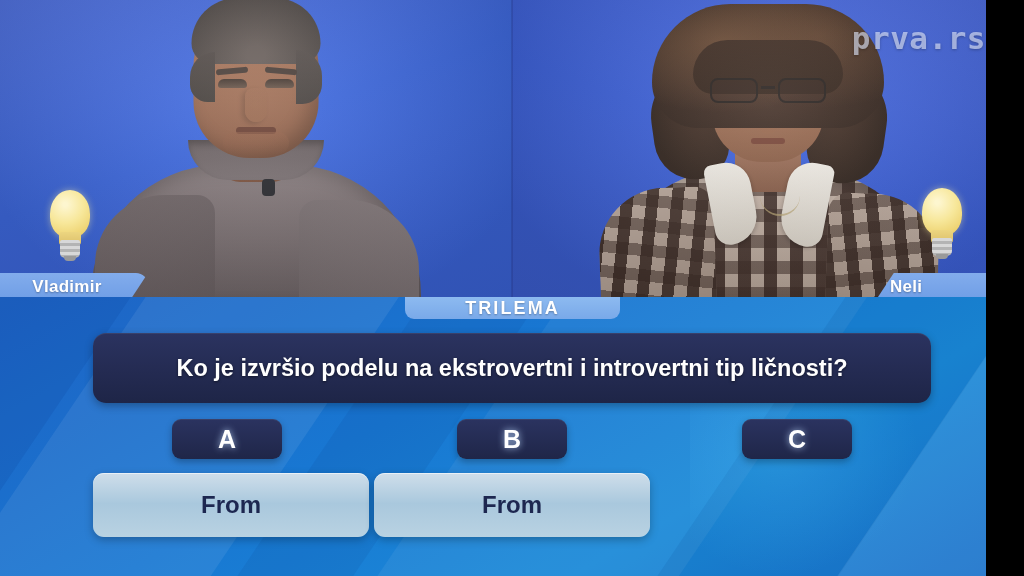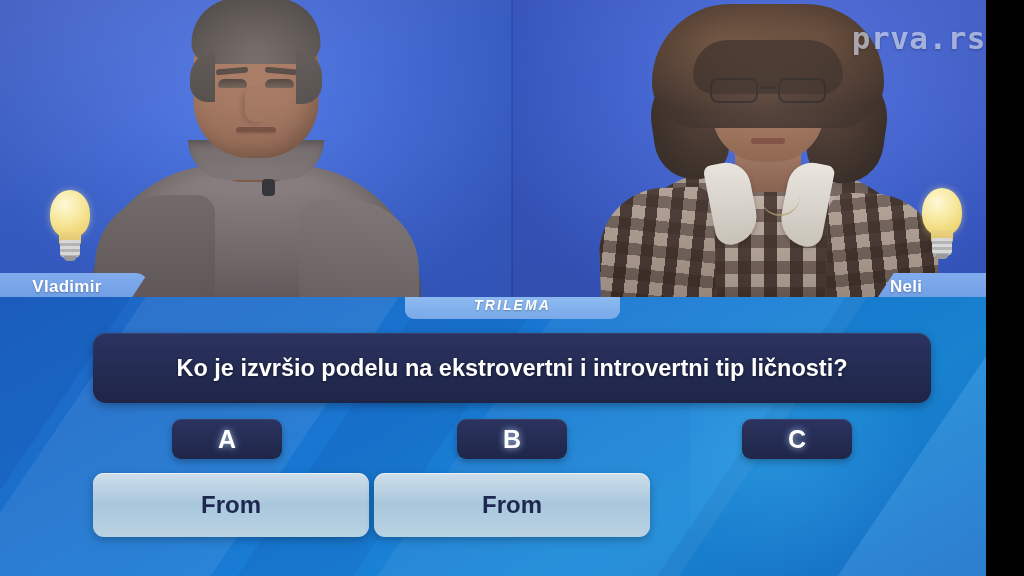--- a/index.html
+++ b/index.html
@@ -159,23 +159,23 @@
   .b5 { left:520px;  width:96px;  background:rgba(12,70,150,.13); }
   .b6 { left:660px;  width:250px; background:rgba(255,255,255,.06); }
   .b7 { left:940px;  width:150px; background:rgba(12,70,150,.12); }
   .b8 { left:1120px; width:190px; background:rgba(255,255,255,.085); }
   .glow { position:absolute; left:690px; top:70px; width:230px; height:210px;
       background:radial-gradient(ellipse at 40% 40%, rgba(90,200,255,.22), rgba(90,200,255,0) 70%); }
 
   
   .trilema { position:absolute; left:405px; top:0px; width:215px; height:22px;
       background:linear-gradient(180deg,#8dbaf0,#79a9e9);
-      border-radius:0 0 9px 9px; display:flex; justify-content:center;
-      color:#fff; font-size:14px; font-weight:700; letter-spacing:2.1px;
-      text-shadow:0 1px 2px rgba(0,0,0,.28);font-style:italic; }
+      border-radius:0 0 9px 9px; display:flex; align-items:center; justify-content:center;
+      color:#fff; font-size:18px; font-weight:700; letter-spacing:2.1px;
+      text-shadow:0 1px 2px rgba(0,0,0,.28); }
 
   
   .qbox { position:absolute; left:93px; top:36px; width:838px; height:70px;
       background:linear-gradient(180deg,#2b3360 0%,#242b52 55%,#1e2547 100%);
       border-radius:13px; box-shadow:0 3px 9px rgba(0,0,0,.3), inset 0 1px 0 rgba(255,255,255,.07);
       display:flex; align-items:center; justify-content:center; padding:0 10px; }
   .qtext { color:#fff; font-size:23.5px; font-weight:700; line-height:1.22;
       text-align:center; text-shadow:0 1px 3px rgba(0,0,0,.5); }
 
   

